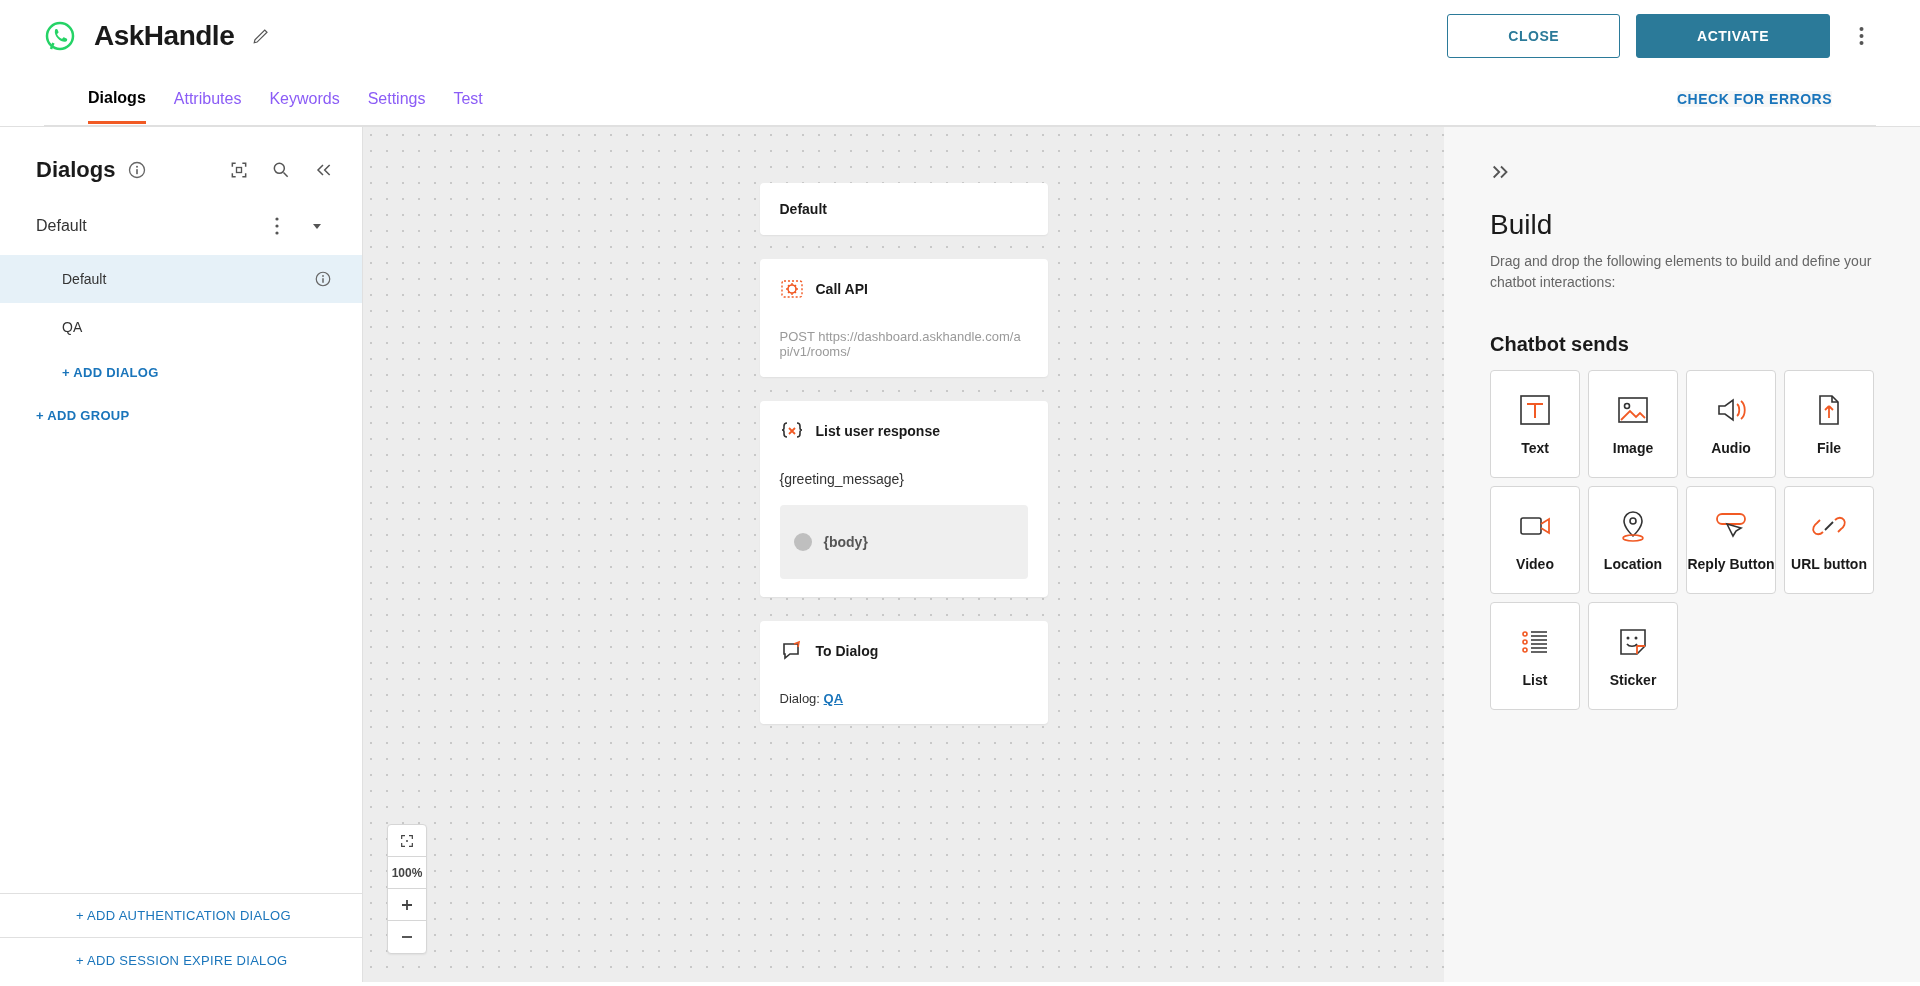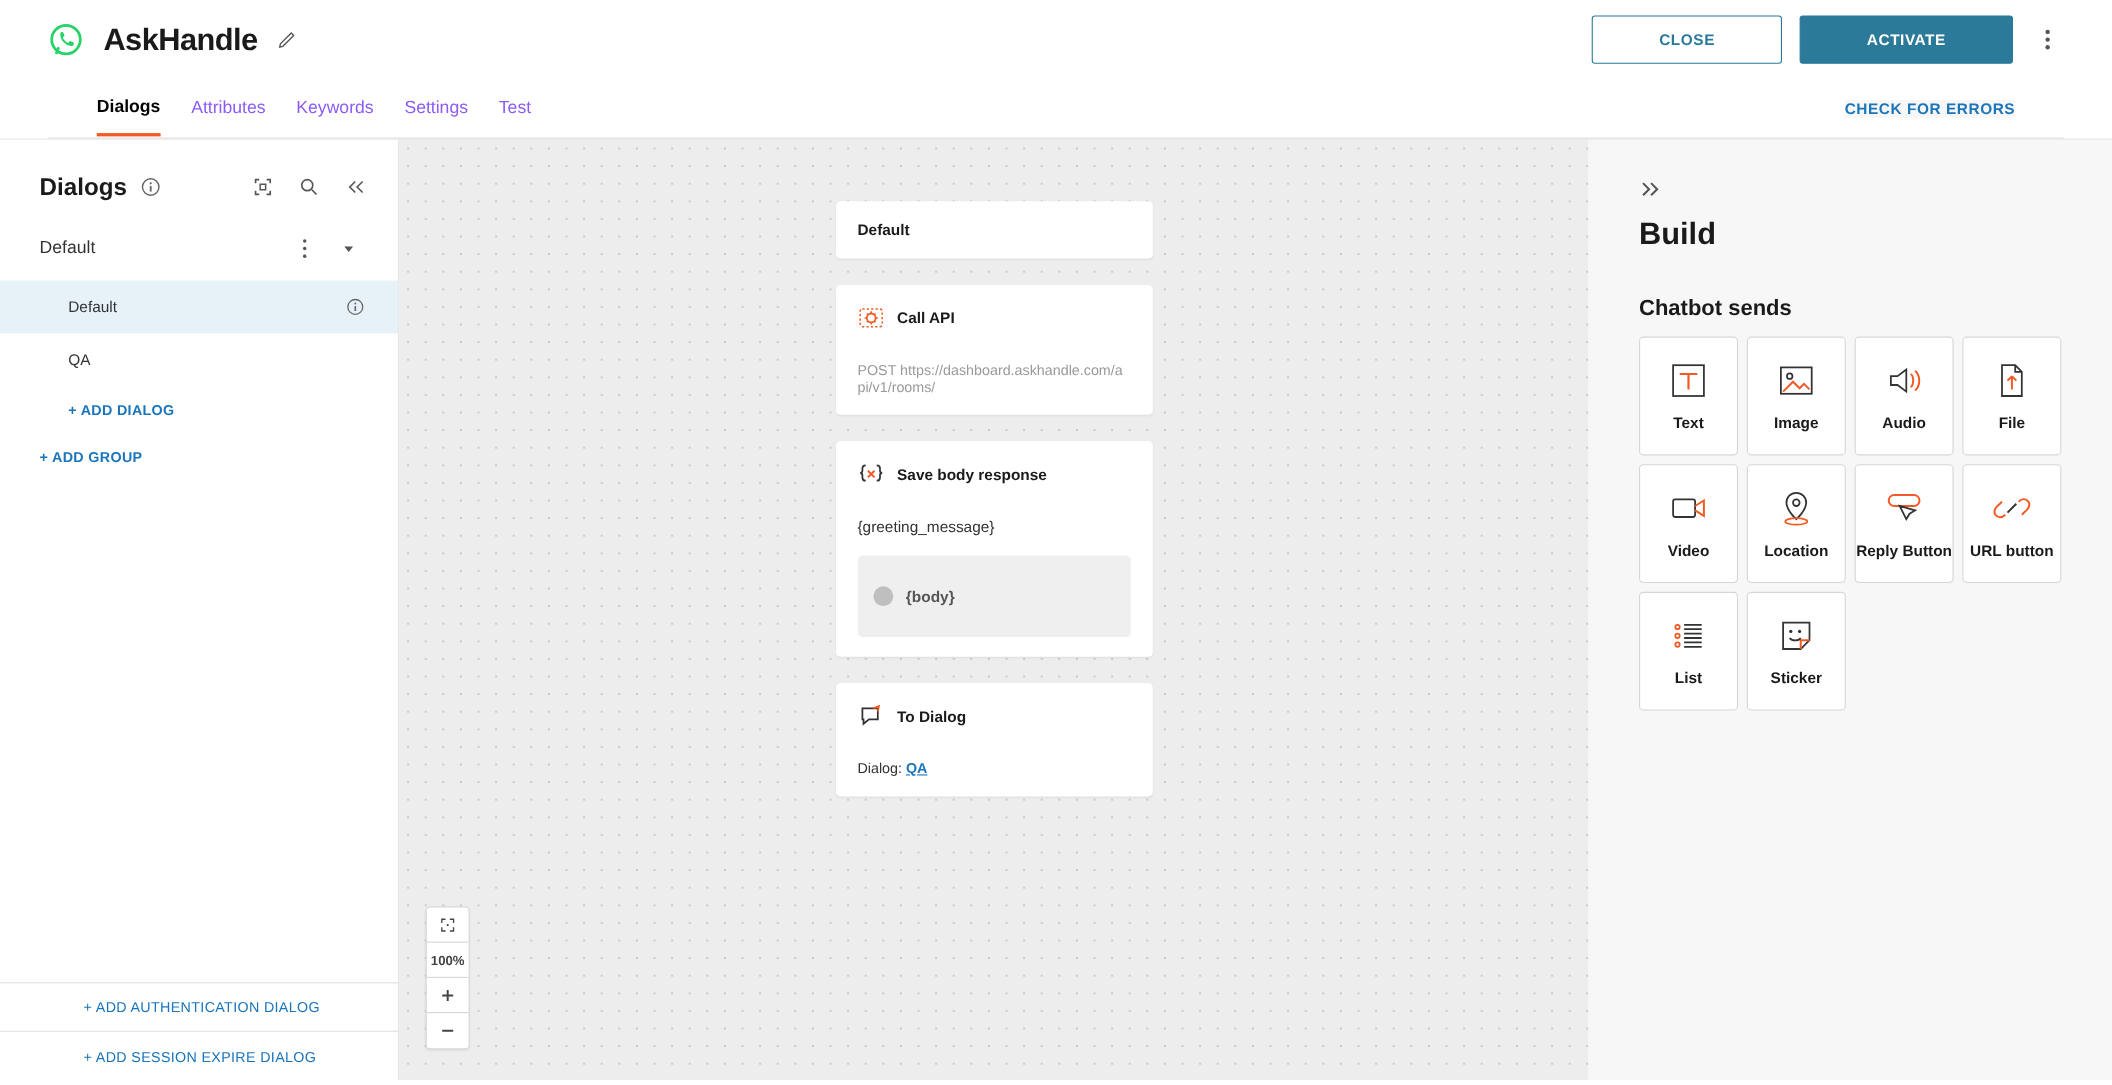--- a/index.html
+++ b/index.html
@@ -67,21 +67,21 @@
 .card{background:#fff;border-radius:4px;padding:18px 20px;box-shadow:0 1px 2px rgba(0,0,0,.06)}
 .card-header{display:flex;align-items:center;gap:12px;font-weight:700}
 .card-icon{width:24px;height:24px;flex:0 0 auto}
 .card-body{margin-top:28px;color:#9a9a9a;font-size:13px;word-break:break-all}
 .var{color:#333;font-size:14px}
 .body-chip{margin-top:18px;background:#efefef;border-radius:4px;padding:28px 14px;display:flex;align-items:center;gap:12px;color:#555;font-weight:600}
 .gray-dot{width:18px;height:18px;border-radius:50%;background:#bfbfbf}
 .to-dialog-link{color:var(--link);text-decoration:underline;font-weight:600}
 
 .right{width:476px;flex:0 0 476px;background:var(--panel-bg);padding:34px 46px 34px 46px;display:flex;flex-direction:column;overflow:auto}
-.build-title{font-size:28px;font-weight:700;margin-top:14px}
+.build-title{font-size:28px;font-weight:400;margin-top:26px}
 .build-desc{color:#666;margin-top:10px;line-height:1.5}
 .section-title{font-size:20px;font-weight:700;margin-top:40px}
 .tiles{display:grid;grid-template-columns:repeat(4,1fr);gap:8px;margin-top:14px}
 .tile{background:#fff;border:1px solid var(--border2);border-radius:4px;height:108px;display:flex;flex-direction:column;align-items:center;justify-content:center;gap:12px;cursor:grab}
 .tile-label{font-weight:700;font-size:14px;text-align:center;line-height:1.2}
 .tile-icon{width:36px;height:36px}
 svg{display:block}
 </style>
 </head>
 <body>
@@ -207,21 +207,21 @@
         </div>
         <div class="card-body">POST https://dashboard.askhandle.com/api/v1/rooms/</div>
       </div>
 
       <div class="card">
         <div class="card-header">
           <svg class="card-icon" viewBox="0 0 24 24">
                 <path d="M7 4c-2 0-3 1-3 3v2c0 1-.5 2-2 2 1.5 0 2 1 2 2v2c0 2 1 3 3 3M17 4c2 0 3 1 3 3v2c0 1 .5 2 2 2-1.5 0-2 1-2 2v2c0 2-1 3-3 3" fill="none" stroke="#333" stroke-width="1.6"></path>
                 <path d="M9 9l6 6M15 9l-6 6" stroke="#f15a24" stroke-width="1.8"></path>
               </svg>
-          <span>Save body response</span>
+          <span>List user response</span>
         </div>
         <div class="card-body"><span class="var">{greeting_message}</span></div>
         <div class="body-chip">
           <span class="gray-dot"></span>
           <span>{body}</span>
         </div>
       </div>
 
       <div class="card">
         <div class="card-header">
@@ -256,20 +256,21 @@
             </svg>
           </div>
     </div>
   </div>
 
   <div class="right">
     <svg width="22" height="22" viewBox="0 0 24 24">
           <path d="M4 6l6 6-6 6M12 6l6 6-6 6" fill="none" stroke="#555" stroke-width="2"></path>
         </svg>
     <div class="build-title">Build</div>
+    <div class="build-desc">Drag and drop the following elements to build and define your chatbot interactions:</div>
     <div class="section-title">Chatbot sends</div>
     <div class="tiles">
 
       <div class="tile">
         <svg class="tile-icon" viewBox="0 0 36 36">
               <rect x="4" y="4" width="28" height="28" fill="none" stroke="#333" stroke-width="1.6"></rect>
               <path d="M10 12h16M18 12v14" stroke="#f15a24" stroke-width="2"></path>
             </svg>
         <div class="tile-label">Text</div>
       </div>

